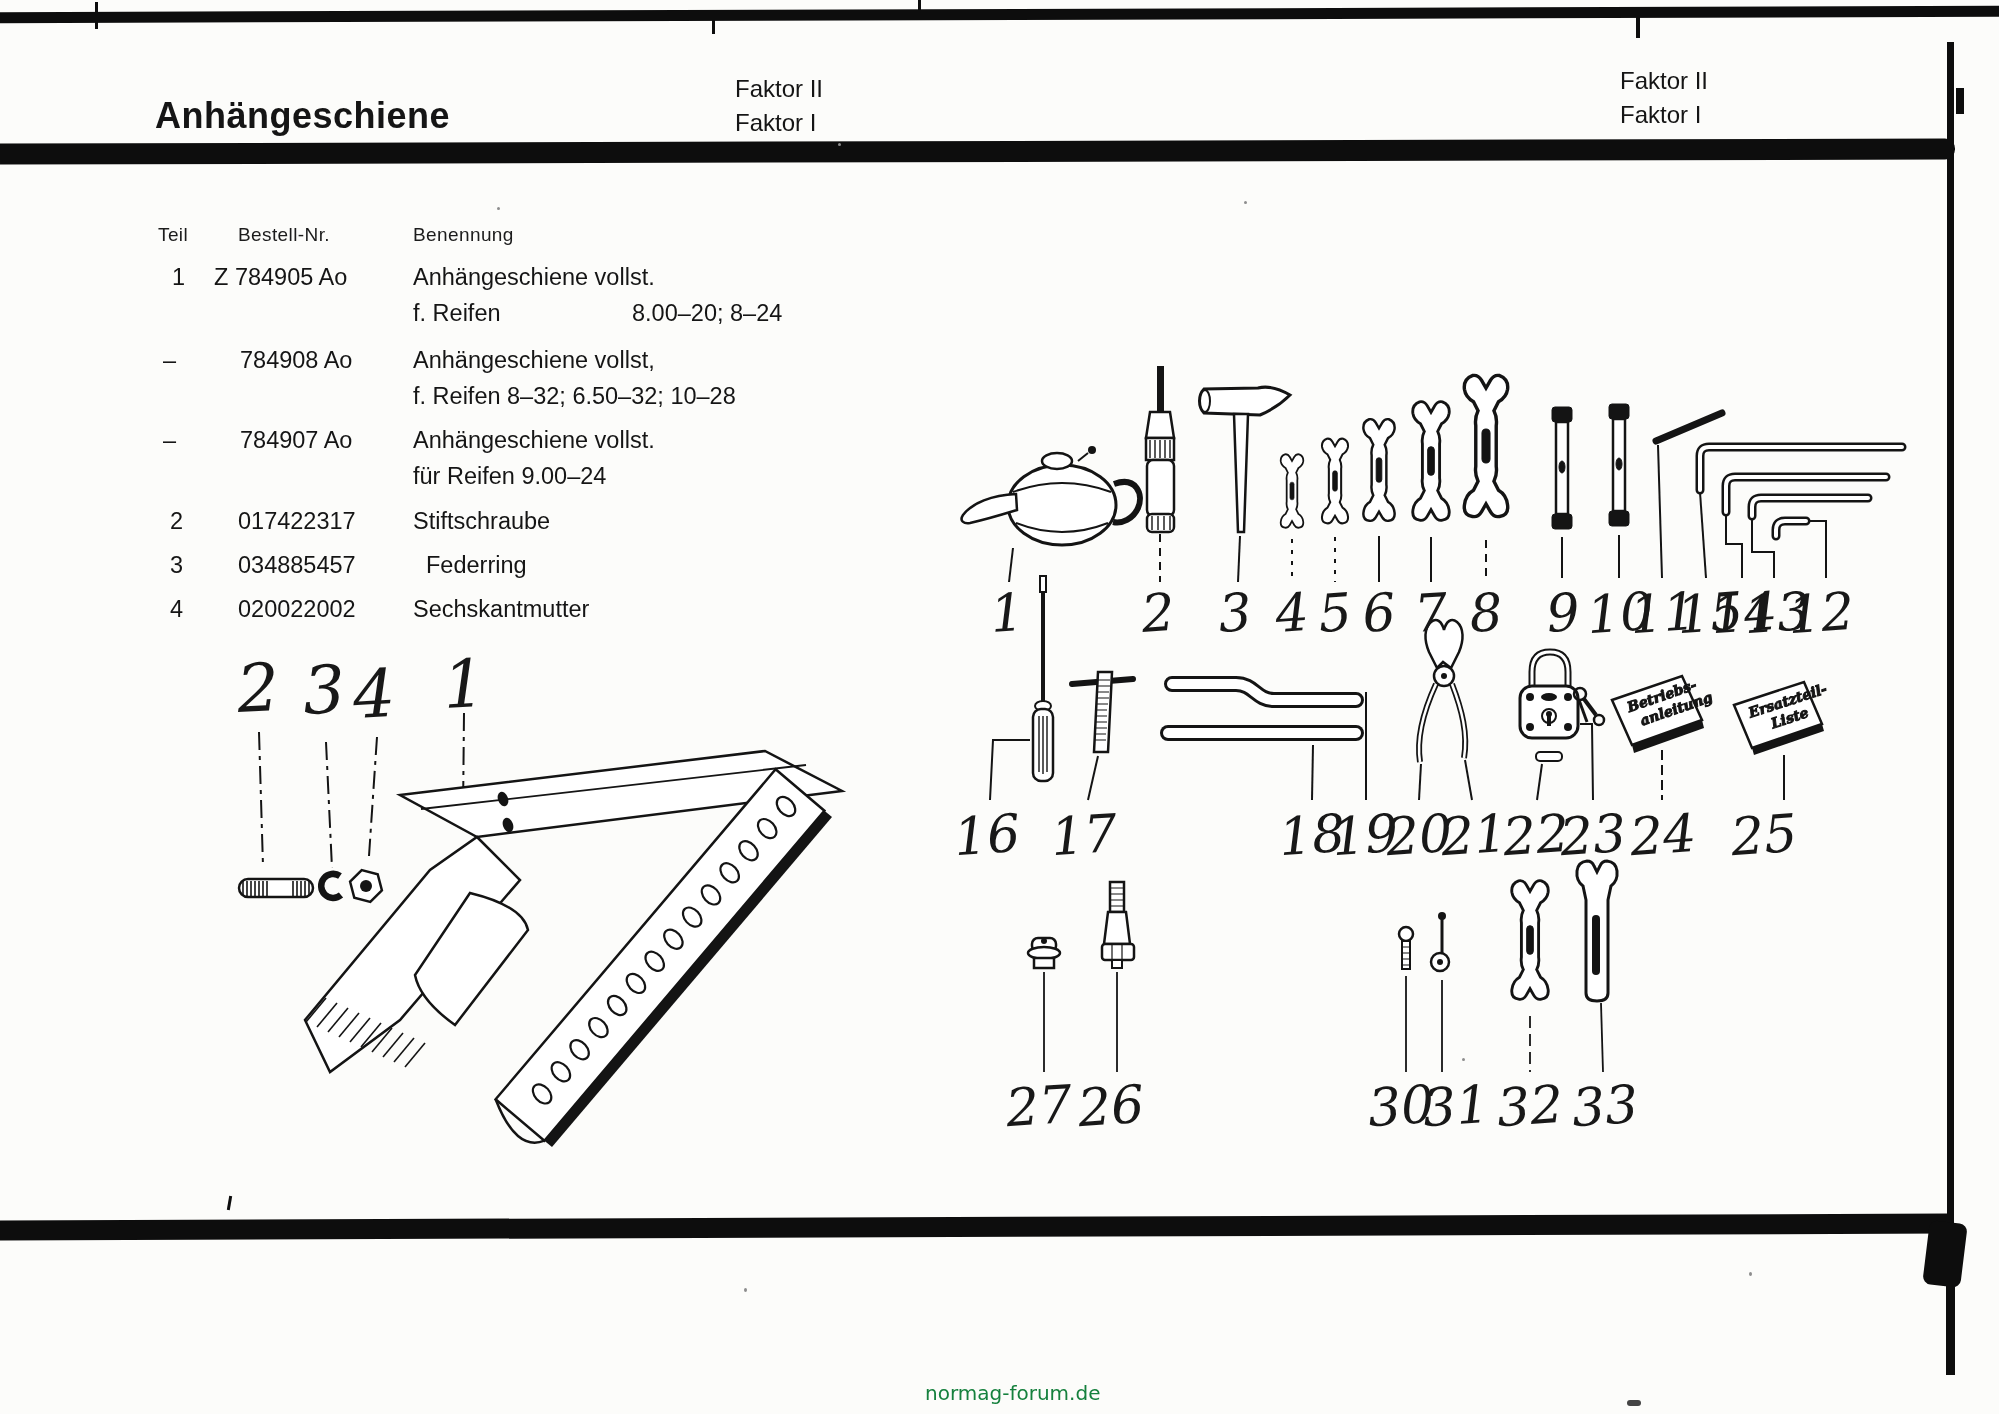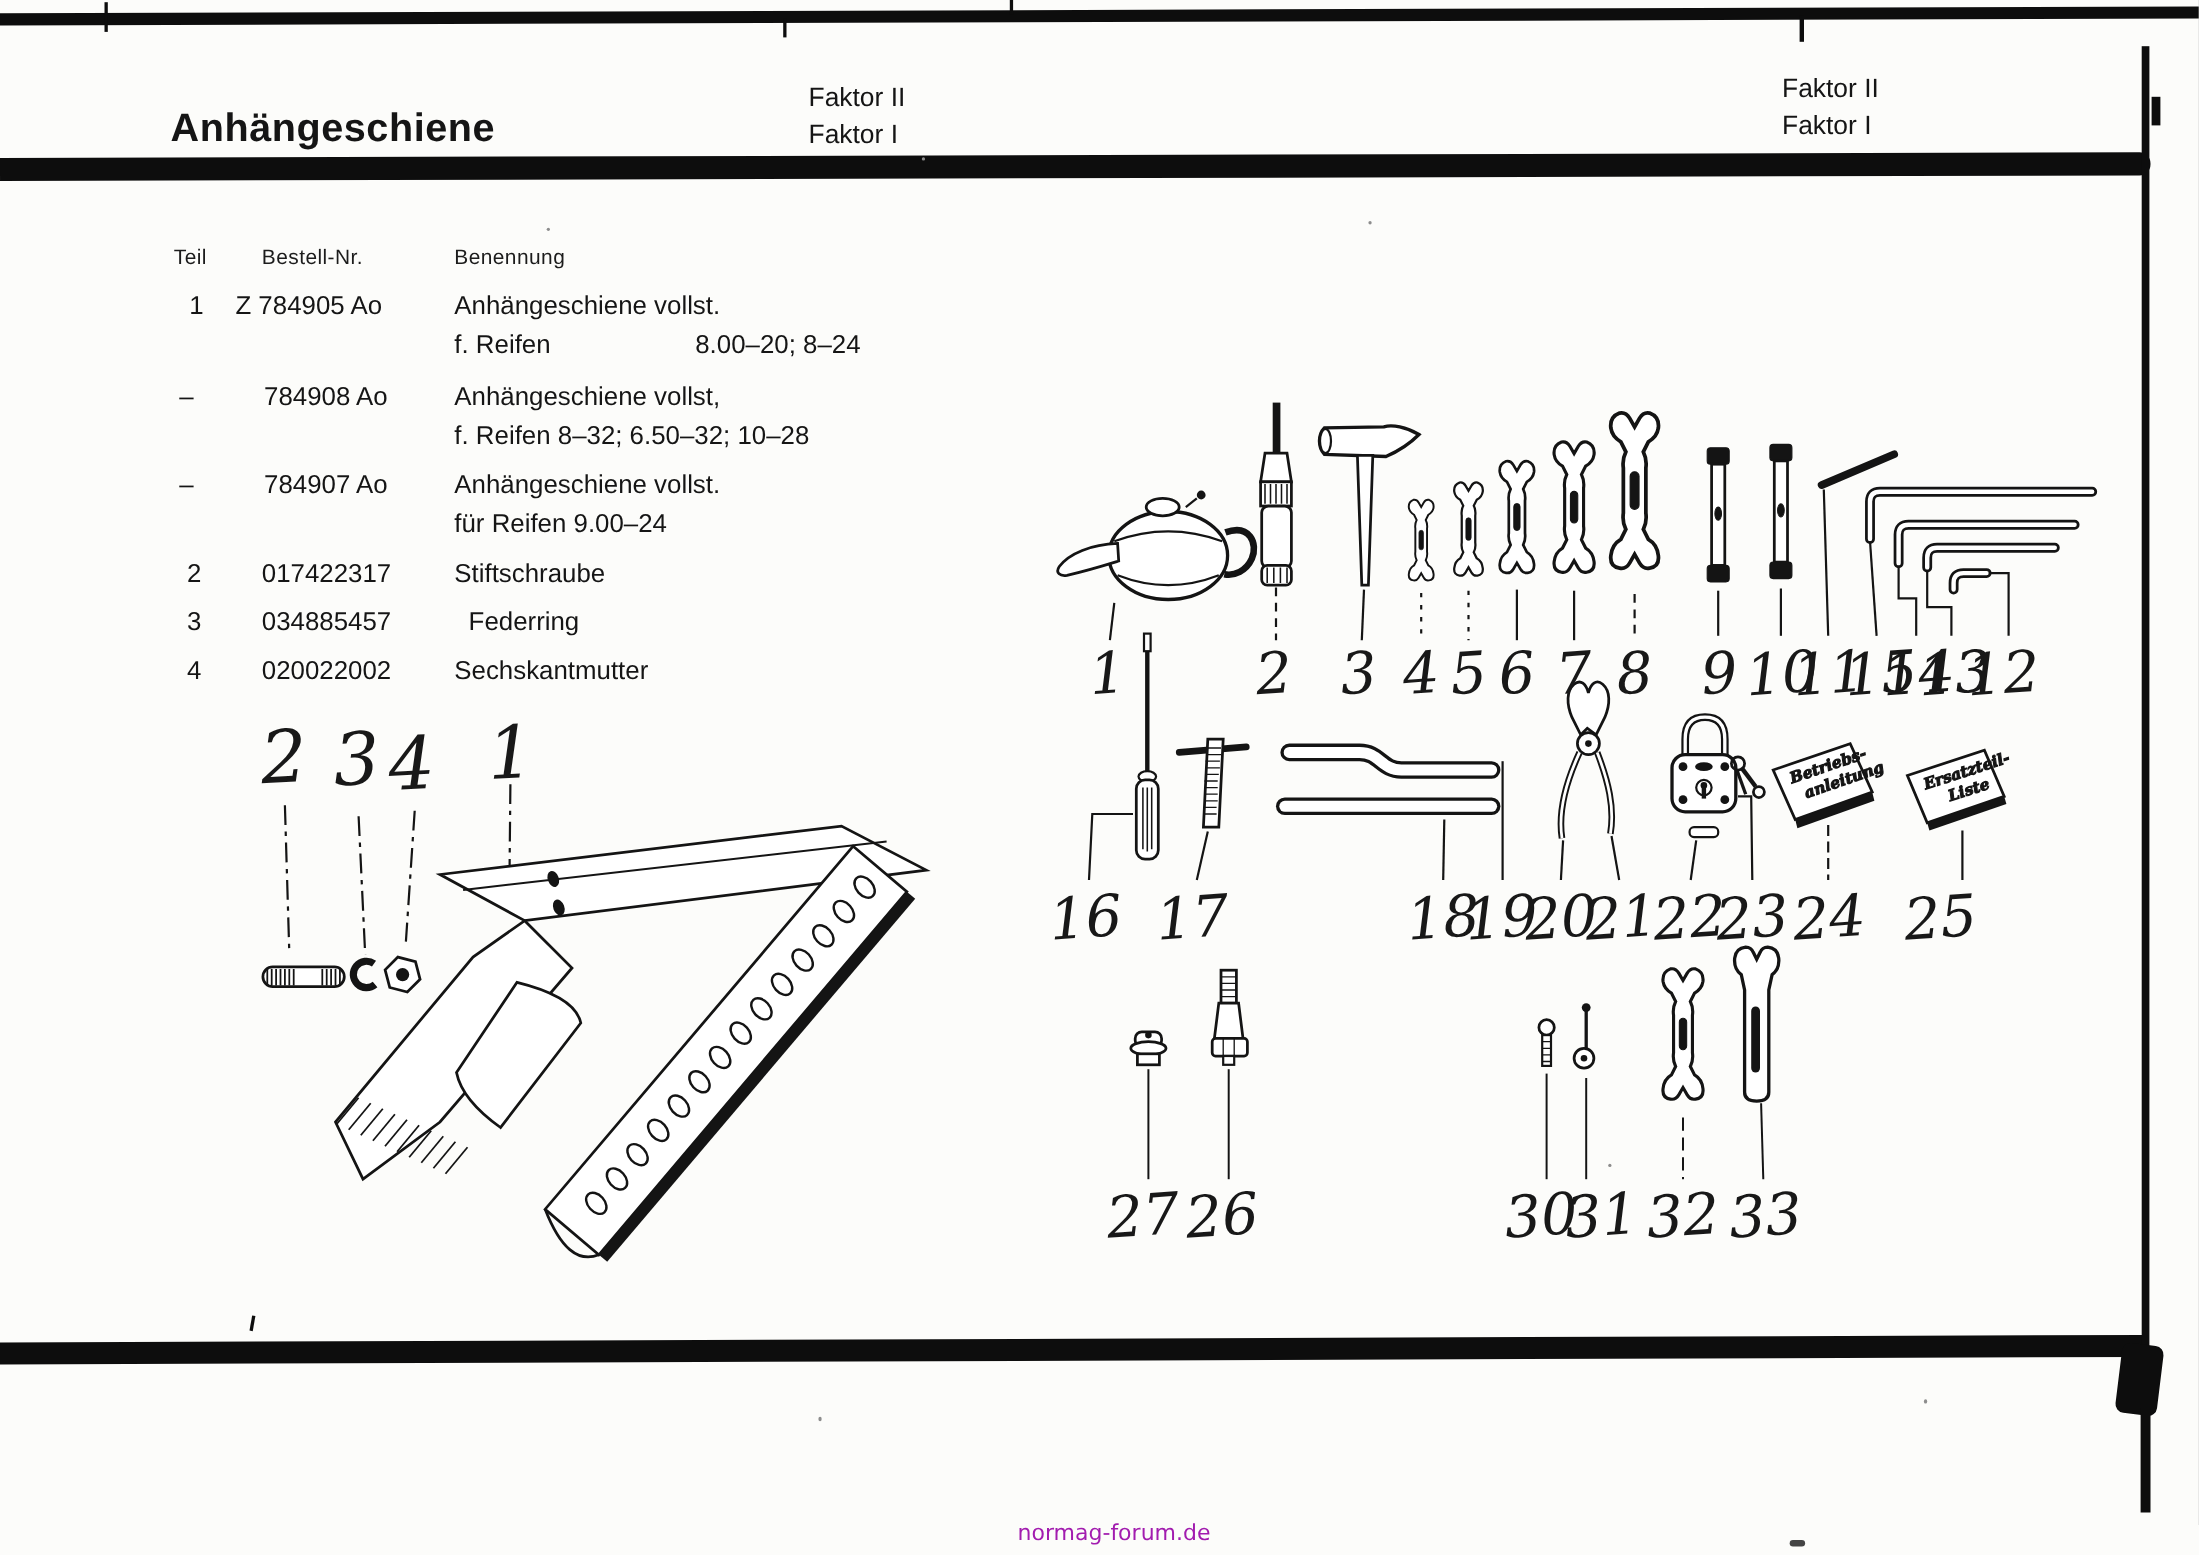--- a/index.html
+++ b/index.html
@@ -7,21 +7,21 @@
         font-family:"Liberation Sans",sans-serif;color:#151515;}
   .bar{position:absolute;background:#0d0d0d;}
   .t-title{position:absolute;font-weight:bold;font-size:36px;letter-spacing:.5px;white-space:nowrap;}
   .t-factor{position:absolute;font-weight:normal;font-size:24px;line-height:34px;white-space:nowrap;}
   .tbl{position:absolute;font-size:23.5px;white-space:nowrap;}
   .tbl-h{position:absolute;font-size:19px;letter-spacing:.4px;white-space:nowrap;color:#1c1c1c;}
   .tn{position:absolute;font-family:"DejaVu Serif",serif;font-style:italic;font-size:52px;
       transform:translateX(-50%) rotate(-4deg);color:#181818;white-space:nowrap;}
   .cn{position:absolute;font-family:"DejaVu Serif",serif;font-style:italic;font-size:66px;
       transform:translateX(-50%) rotate(-3deg);color:#181818;}
-  .wm{position:absolute;color:#a21caf;font-size:20px;font-family:"DejaVu Sans",sans-serif;white-space:nowrap;}
+  .wm{position:absolute;color:#15803d;font-size:20px;font-family:"DejaVu Sans",sans-serif;white-space:nowrap;}
   .speck{position:absolute;background:#8d8d8d;border-radius:50%;}
   svg{position:absolute;overflow:visible;}
   svg text{font-family:"DejaVu Serif",serif;font-style:italic;font-weight:bold;fill:#161616;}
 </style>
 </head>
 <body>
 
 <div class="page">
 
   <div class="bar" style="left:0;top:9px;width:1999px;height:11px;transform:rotate(-0.18deg);"></div>

